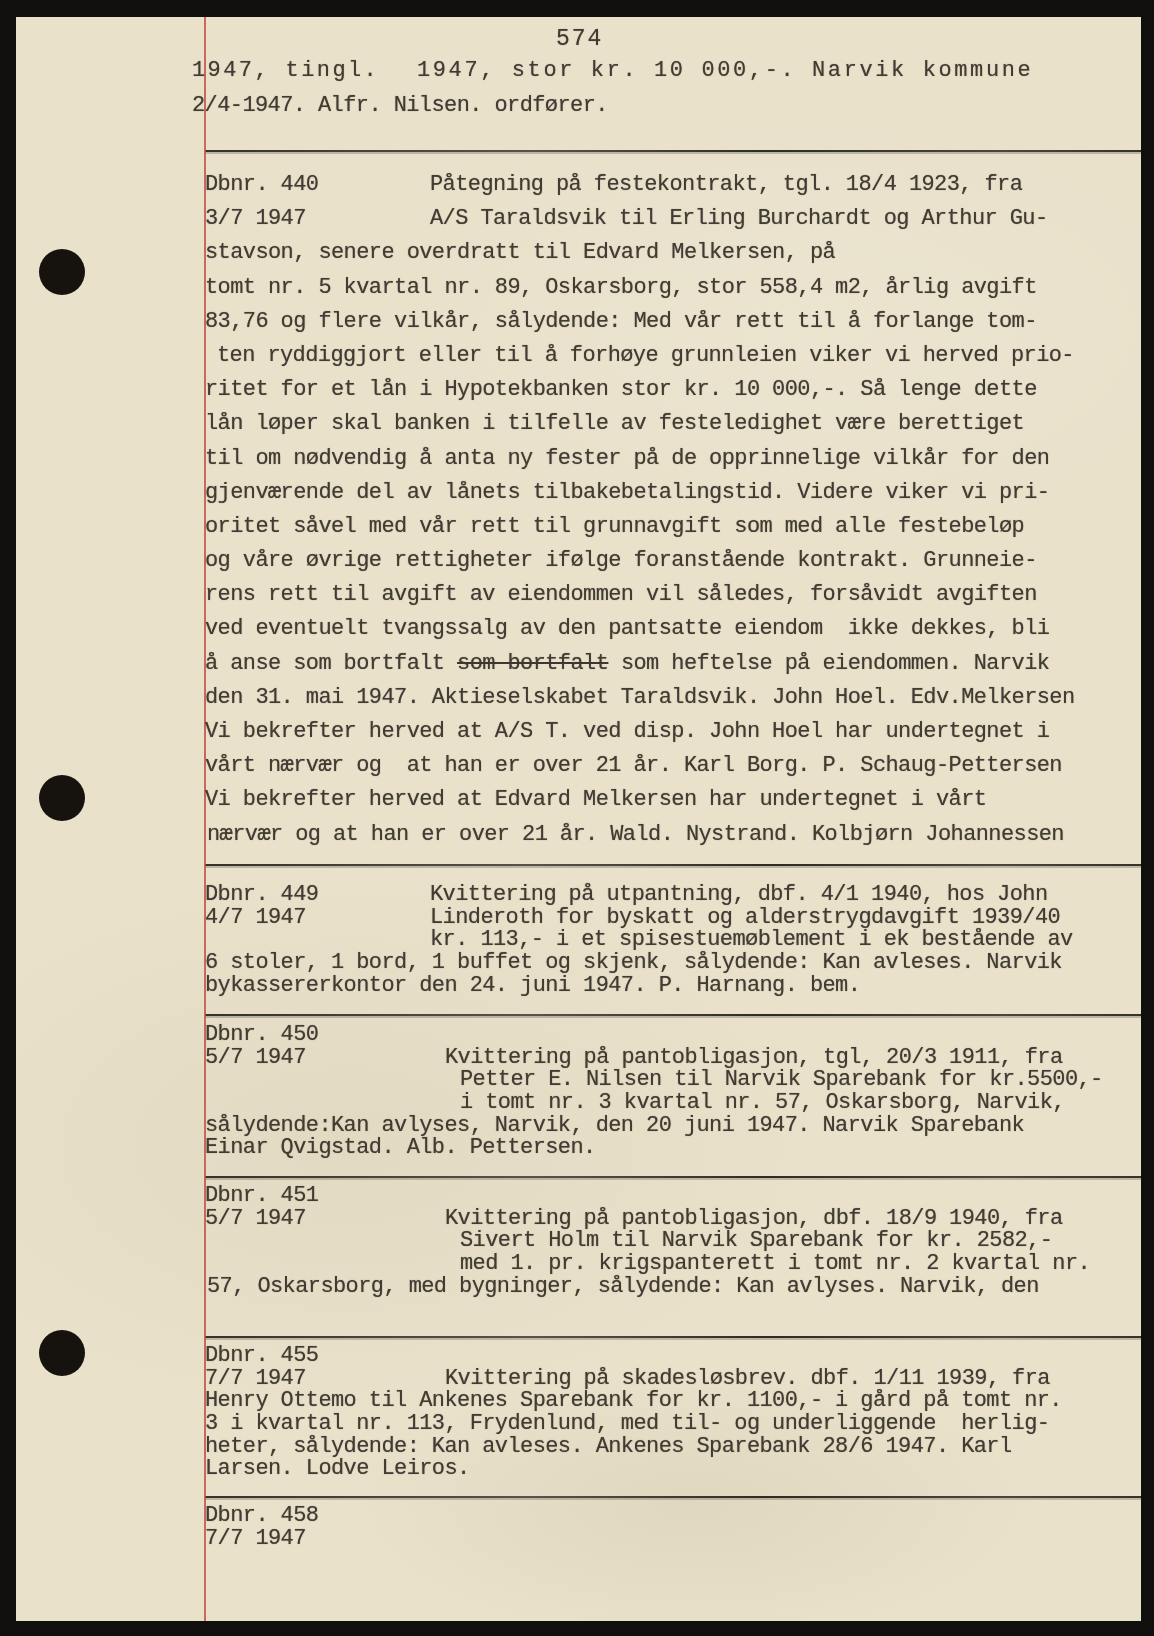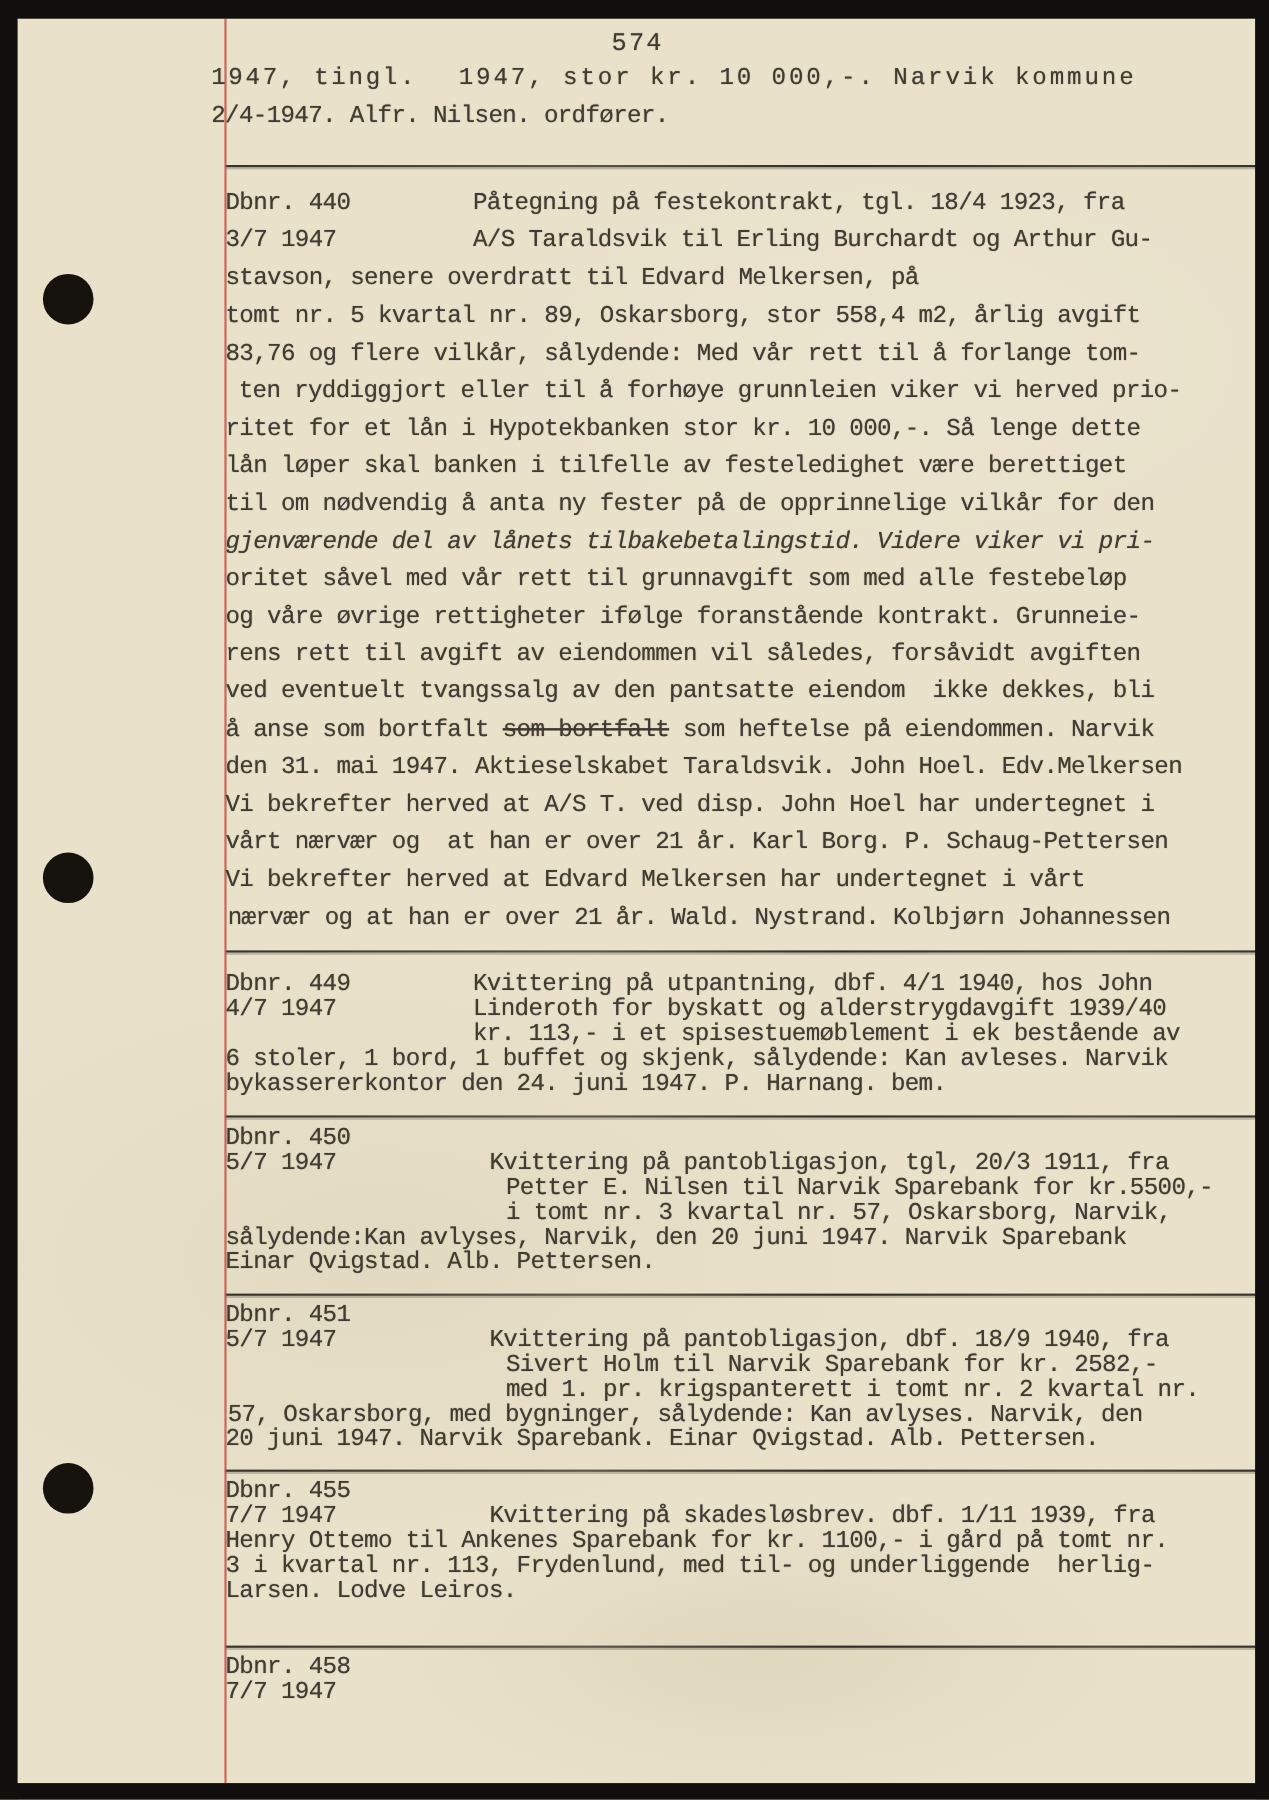--- a/index.html
+++ b/index.html
@@ -59,21 +59,21 @@
       <div class="record" style="top: 168px;">
         <div class="rrow typed" style="height: 34.2px; line-height: 34.2px;"><span class="rleft">Dbnr. 440</span><span style="display: inline-block; padding-left: 225px;">Påtegning på festekontrakt, tgl. 18/4 1923, fra</span></div>
         <div class="rrow typed" style="height: 34.2px; line-height: 34.2px;"><span class="rleft">3/7 1947</span><span style="display: inline-block; padding-left: 225px;">A/S Taraldsvik til Erling Burchardt og Arthur Gu-</span></div>
         <div class="rrow typed" style="height: 34.2px; line-height: 34.2px;"><span style="display: inline-block; ">stavson, senere overdratt til Edvard Melkersen, på</span></div>
         <div class="rrow typed" style="height: 34.2px; line-height: 34.2px;"><span style="display: inline-block; padding-left: 0px;">tomt nr. 5 kvartal nr. 89, Oskarsborg, stor 558,4 m2, årlig avgift</span></div>
         <div class="rrow typed" style="height: 34.2px; line-height: 34.2px;"><span style="display: inline-block; padding-left: 0px;">83,76 og flere vilkår, sålydende: Med vår rett til å forlange tom-</span></div>
         <div class="rrow typed" style="height: 34.2px; line-height: 34.2px;"><span style="display: inline-block; padding-left: 12px;">ten ryddiggjort eller til å forhøye grunnleien viker vi herved prio-</span></div>
         <div class="rrow typed" style="height: 34.2px; line-height: 34.2px;"><span style="display: inline-block; padding-left: 0px;">ritet for et lån i Hypotekbanken stor kr. 10 000,-. Så lenge dette</span></div>
         <div class="rrow typed" style="height: 34.2px; line-height: 34.2px;"><span style="display: inline-block; padding-left: 0px;">lån løper skal banken i tilfelle av festeledighet være berettiget</span></div>
         <div class="rrow typed" style="height: 34.2px; line-height: 34.2px;"><span style="display: inline-block; padding-left: 0px;">til om nødvendig å anta ny fester på de opprinnelige vilkår for den</span></div>
-        <div class="rrow typed" style="height: 34.2px; line-height: 34.2px; font-style: italic;"><span style="display: inline-block; padding-left: 0px;">gjenværende del av lånets tilbakebetalingstid. Videre viker vi pri-</span></div>
+        <div class="rrow typed" style="height: 34.2px; line-height: 34.2px;"><span style="display: inline-block; padding-left: 0px;">gjenværende del av lånets tilbakebetalingstid. Videre viker vi pri-</span></div>
         <div class="rrow typed" style="height: 34.2px; line-height: 34.2px;"><span style="display: inline-block; padding-left: 0px;">oritet såvel med vår rett til grunnavgift som med alle festebeløp</span></div>
         <div class="rrow typed" style="height: 34.2px; line-height: 34.2px;"><span style="display: inline-block; padding-left: 0px;">og våre øvrige rettigheter ifølge foranstående kontrakt. Grunneie-</span></div>
         <div class="rrow typed" style="height: 34.2px; line-height: 34.2px;"><span style="display: inline-block; padding-left: 0px;">rens rett til avgift av eiendommen vil således, forsåvidt avgiften</span></div>
         <div class="rrow typed" style="height: 34.2px; line-height: 34.2px;"><span style="display: inline-block; padding-left: 0px;">ved eventuelt tvangssalg av den pantsatte eiendom  ikke dekkes, bli</span></div>
         <div class="rrow typed" style="height: 34.2px; line-height: 34.2px;"><span style="display: inline-block; padding-left: 0px;"><span>å anse som bortfalt </span><span class="strike">som bortfalt</span><span> som heftelse på eiendommen. Narvik</span></span></div>
         <div class="rrow typed" style="height: 34.2px; line-height: 34.2px;"><span style="display: inline-block; padding-left: 0px;">den 31. mai 1947. Aktieselskabet Taraldsvik. John Hoel. Edv.Melkersen</span></div>
         <div class="rrow typed" style="height: 34.2px; line-height: 34.2px;"><span style="display: inline-block; padding-left: 0px;">Vi bekrefter herved at A/S T. ved disp. John Hoel har undertegnet i</span></div>
         <div class="rrow typed" style="height: 34.2px; line-height: 34.2px;"><span style="display: inline-block; padding-left: 0px;">vårt nærvær og  at han er over 21 år. Karl Borg. P. Schaug-Pettersen</span></div>
         <div class="rrow typed" style="height: 34.2px; line-height: 34.2px;"><span style="display: inline-block; padding-left: 0px;">Vi bekrefter herved at Edvard Melkersen har undertegnet i vårt</span></div>
         <div class="rrow typed" style="height: 34.2px; line-height: 34.2px;"><span style="display: inline-block; padding-left: 2px;">nærvær og at han er over 21 år. Wald. Nystrand. Kolbjørn Johannessen</span></div>
@@ -92,27 +92,27 @@
         <div class="rrow typed" style="height: 22.7px; line-height: 22.7px;"><span style="display: inline-block; padding-left: 255px;">i tomt nr. 3 kvartal nr. 57, Oskarsborg, Narvik,</span></div>
         <div class="rrow typed" style="height: 22.7px; line-height: 22.7px;"><span style="display: inline-block; padding-left: 0px;">sålydende:Kan avlyses, Narvik, den 20 juni 1947. Narvik Sparebank</span></div>
         <div class="rrow typed" style="height: 22.7px; line-height: 22.7px;"><span style="display: inline-block; padding-left: 0px;">Einar Qvigstad. Alb. Pettersen.</span></div>
       </div>
       <div class="record" style="top: 1185px;">
         <div class="rrow typed" style="height: 22.7px; line-height: 22.7px;"><span class="rleft">Dbnr. 451</span><span style="display: inline-block; padding-left: 0px;"></span></div>
         <div class="rrow typed" style="height: 22.7px; line-height: 22.7px;"><span class="rleft">5/7 1947</span><span style="display: inline-block; padding-left: 240px;">Kvittering på pantobligasjon, dbf. 18/9 1940, fra</span></div>
         <div class="rrow typed" style="height: 22.7px; line-height: 22.7px;"><span style="display: inline-block; padding-left: 255px;">Sivert Holm til Narvik Sparebank for kr. 2582,-</span></div>
         <div class="rrow typed" style="height: 22.7px; line-height: 22.7px;"><span style="display: inline-block; padding-left: 255px;">med 1. pr. krigspanterett i tomt nr. 2 kvartal nr.</span></div>
         <div class="rrow typed" style="height: 22.7px; line-height: 22.7px;"><span style="display: inline-block; padding-left: 2px;">57, Oskarsborg, med bygninger, sålydende: Kan avlyses. Narvik, den</span></div>
-        <div class="rrow typed" style="height: 22.7px; line-height: 22.7px;"><span style="display: inline-block; padding-left: 0px;">20 juni 1947. Narvik Sparebank. Einar Qvigstad. Alb. Pettersen.</span></div>
       </div>
       <div class="record" style="top: 1345px;">
         <div class="rrow typed" style="height: 22.7px; line-height: 22.7px;"><span class="rleft">Dbnr. 455</span><span style="display: inline-block; padding-left: 0px;"></span></div>
         <div class="rrow typed" style="height: 22.7px; line-height: 22.7px;"><span class="rleft">7/7 1947</span><span style="display: inline-block; padding-left: 240px;">Kvittering på skadesløsbrev. dbf. 1/11 1939, fra</span></div>
         <div class="rrow typed" style="height: 22.7px; line-height: 22.7px;"><span style="display: inline-block; padding-left: 0px;">Henry Ottemo til Ankenes Sparebank for kr. 1100,- i gård på tomt nr.</span></div>
         <div class="rrow typed" style="height: 22.7px; line-height: 22.7px;"><span style="display: inline-block; padding-left: 0px;">3 i kvartal nr. 113, Frydenlund, med til- og underliggende  herlig-</span></div>
+        <div class="rrow typed" style="height: 22.7px; line-height: 22.7px;"><span style="display: inline-block; padding-left: 0px;">heter, sålydende: Kan avleses. Ankenes Sparebank 28/6 1947. Karl</span></div>
         <div class="rrow typed" style="height: 22.7px; line-height: 22.7px;"><span style="display: inline-block; padding-left: 0px;">Larsen. Lodve Leiros.</span></div>
       </div>
       <div class="record" style="top: 1505px;">
         <div class="rrow typed" style="height: 22.7px; line-height: 22.7px;"><span class="rleft">Dbnr. 458</span><span style="display: inline-block; padding-left: 0px;"></span></div>
         <div class="rrow typed" style="height: 22.7px; line-height: 22.7px;"><span class="rleft">7/7 1947</span><span style="display: inline-block; padding-left: 0px;"></span></div>
       </div>
     </div>
 
   <div class="hole" style="left:39px;top:249px;"></div>
   <div class="hole" style="left:39px;top:775px;"></div>

